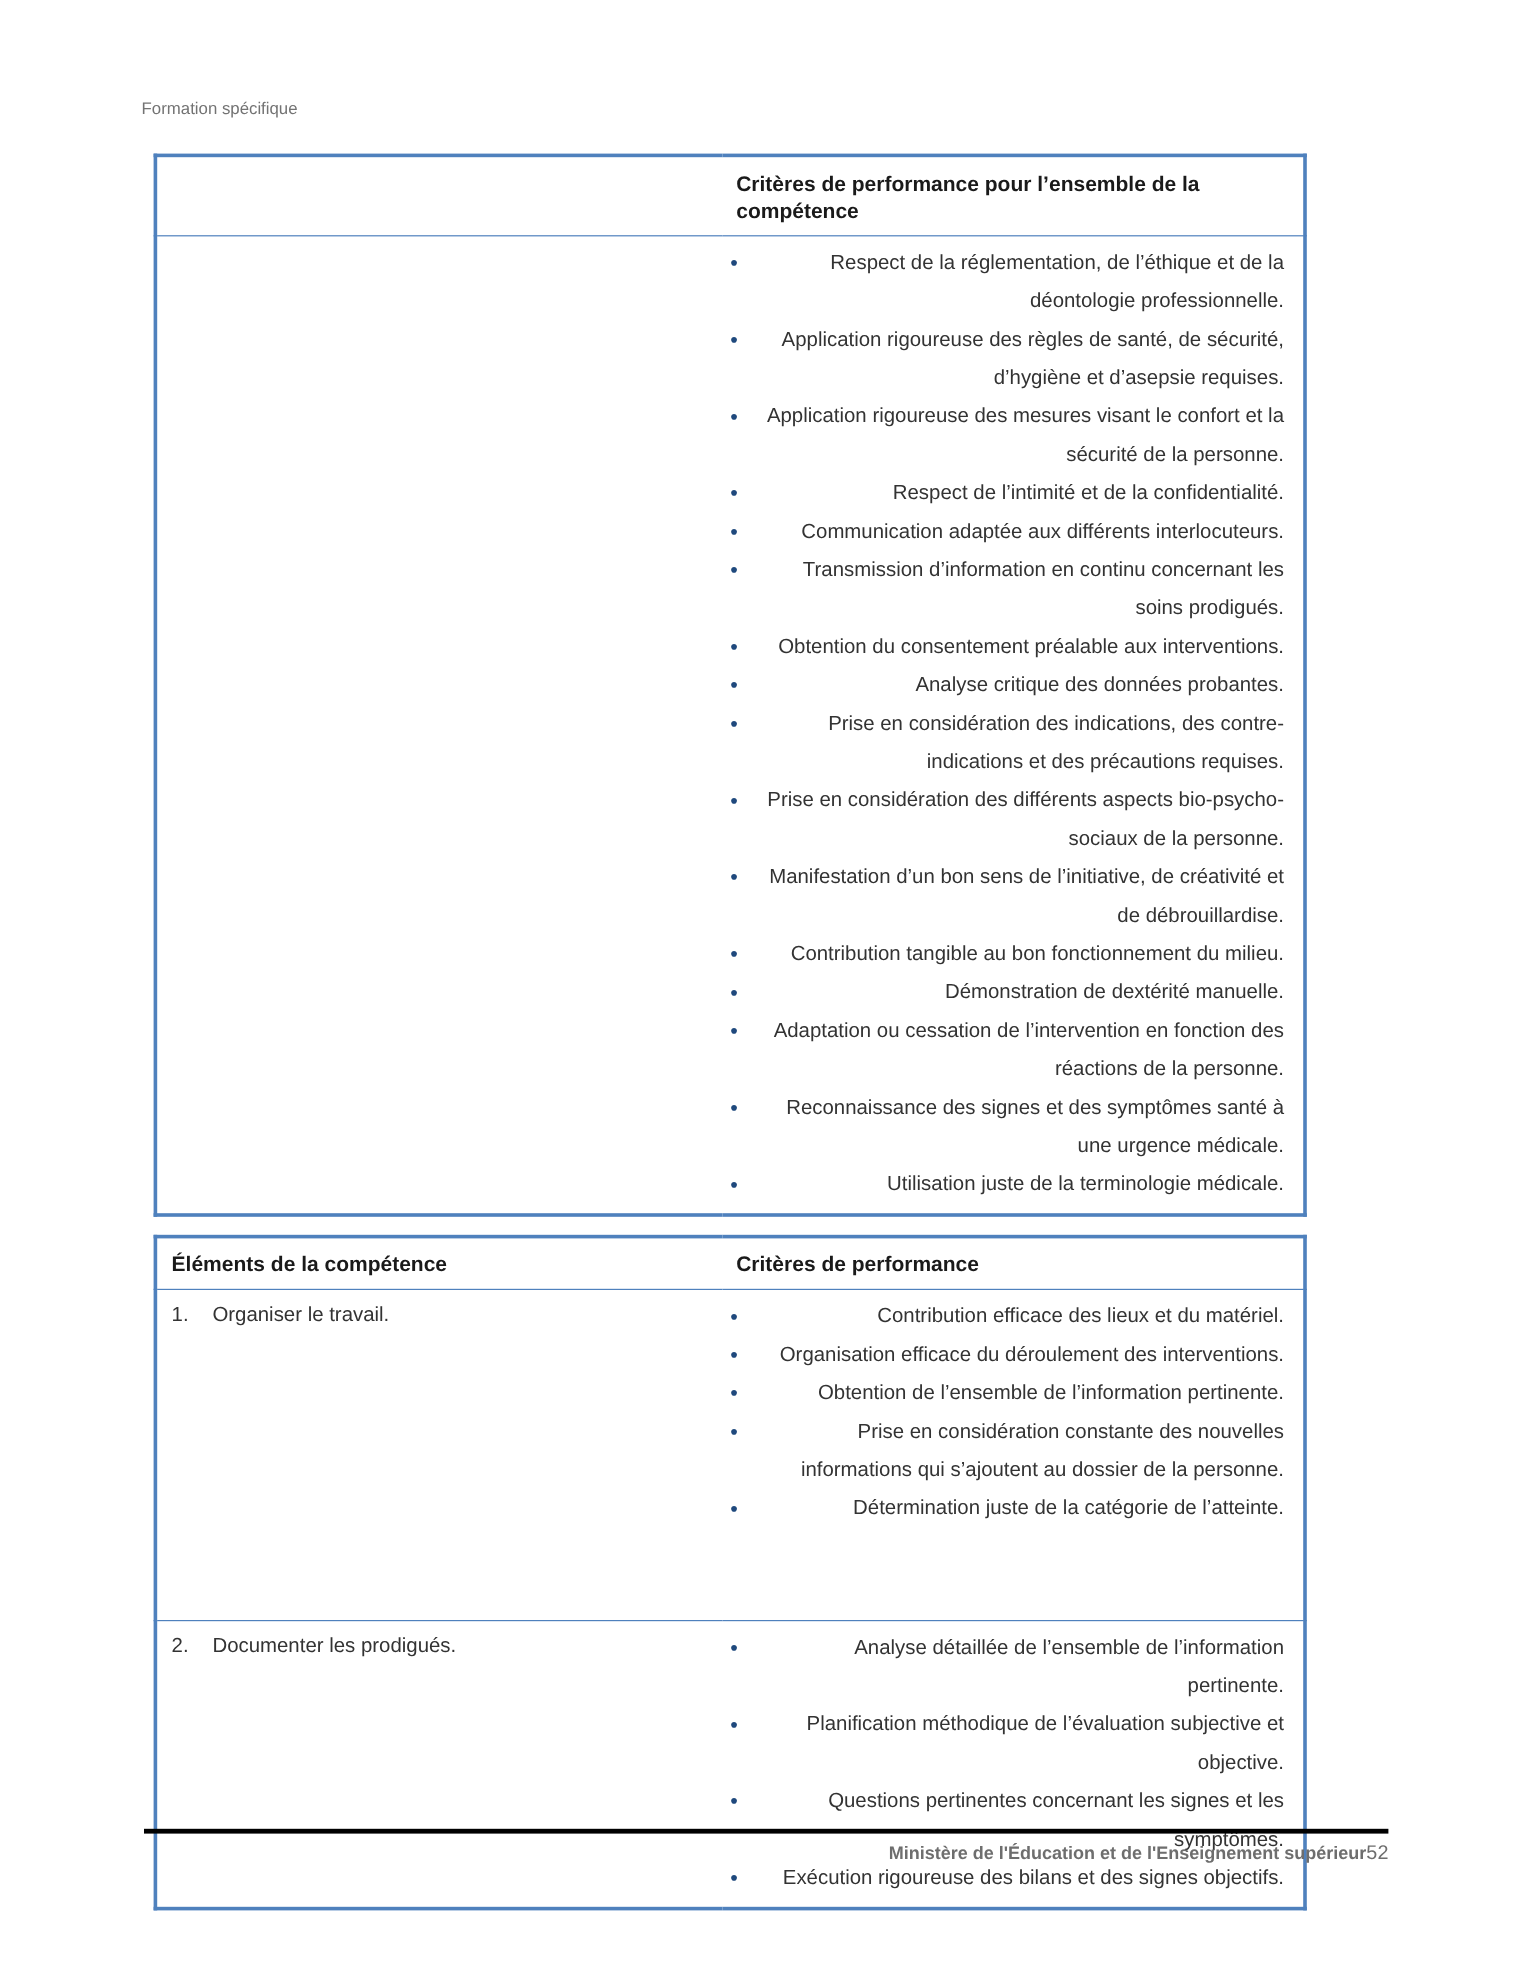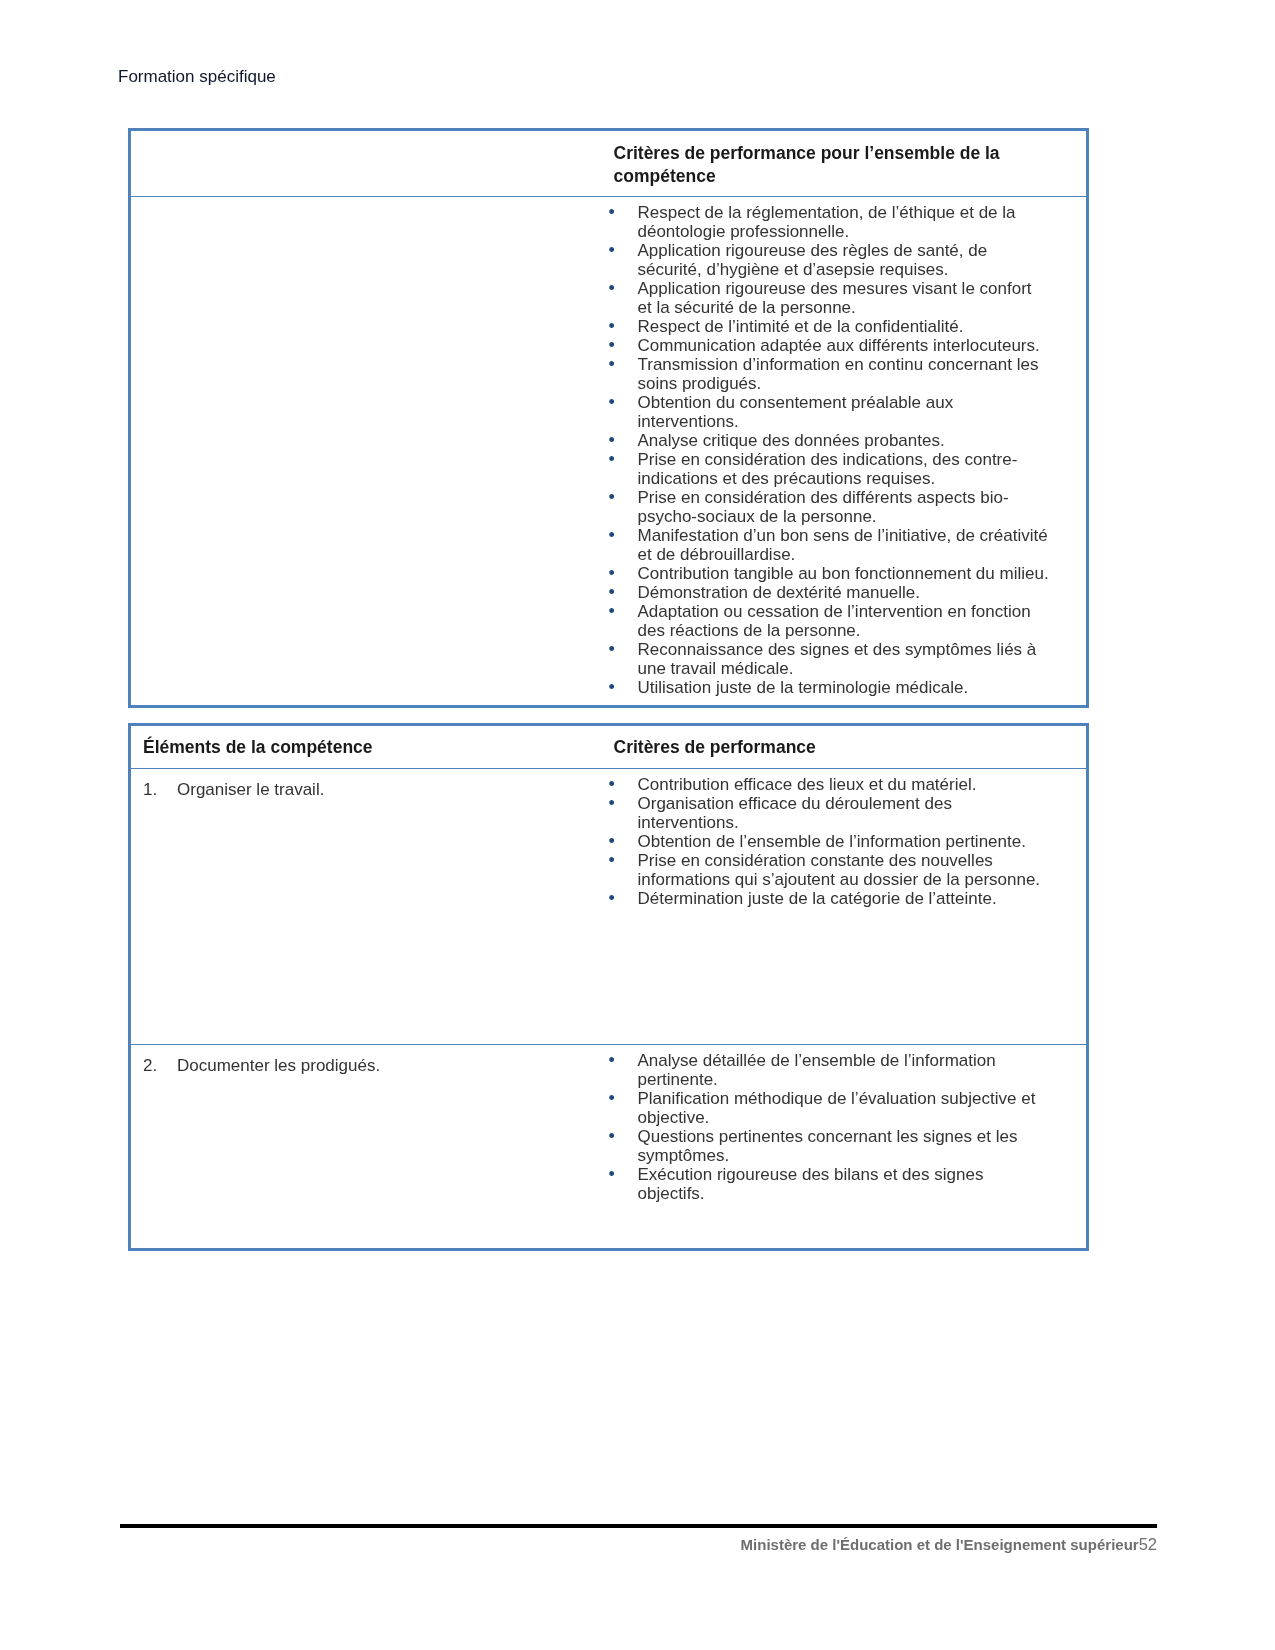--- a/index.html
+++ b/index.html
@@ -7,23 +7,23 @@
   body {
     width: 1275px; height: 1650px;
     position: relative;
     font-family: "Liberation Sans", sans-serif;
     color: #333333;
     overflow: hidden;
   }
 
   .running-header {
     position: absolute;
-    left: 118px; top: 67px;
-    font-size: 17px;
-    color: #0f172a;
+    left: 118px; top: 82px;
+    font-size: 14px;
+    color: #737373;
   }
 
   .content {
     position: absolute;
     left: 128px; top: 128px;
     width: 915px;
   }
 
   table.doc-table {
     width: 958px;
@@ -52,24 +52,25 @@
   .tbl1 thead th { height: 65px; }
   .tbl2 thead th { height: 44px; padding-top: 10px; }
 
   ul.crit-list {
     list-style: none;
     margin: 0;
     padding: 6px 0 8px 0;
   }
   ul.crit-list li {
     position: relative;
-    padding: 0 36px 0 36px;
+    padding: 0 16px 0 36px;
     font-size: 17px;
-    line-height: 19px;
+    line-height: 32px;
     color: #333333;
+    text-align: right;
   }
   ul.crit-list li::before {
     content: "\2022";
     position: absolute;
     left: 7px;
     top: 0;
     color: #1F497D;
     font-size: 18px;
   }
 
@@ -151,21 +152,21 @@
               <li>Prise en considération des différents aspects bio-psycho-sociaux de la personne.</li>
 
               <li>Manifestation d’un bon sens de l’initiative, de créativité et de débrouillardise.</li>
 
               <li>Contribution tangible au bon fonctionnement du milieu.</li>
 
               <li>Démonstration de dextérité manuelle.</li>
 
               <li>Adaptation ou cessation de l’intervention en fonction des réactions de la personne.</li>
 
-              <li>Reconnaissance des signes et des symptômes liés à une travail médicale.</li>
+              <li>Reconnaissance des signes et des symptômes santé à une urgence médicale.</li>
 
               <li>Utilisation juste de la terminologie médicale.</li>
             </ul>
         </td>
       </tr>
     </tbody>
   </table>
 
   <div class="tbl2-wrap">
     <table class="doc-table tbl2">

